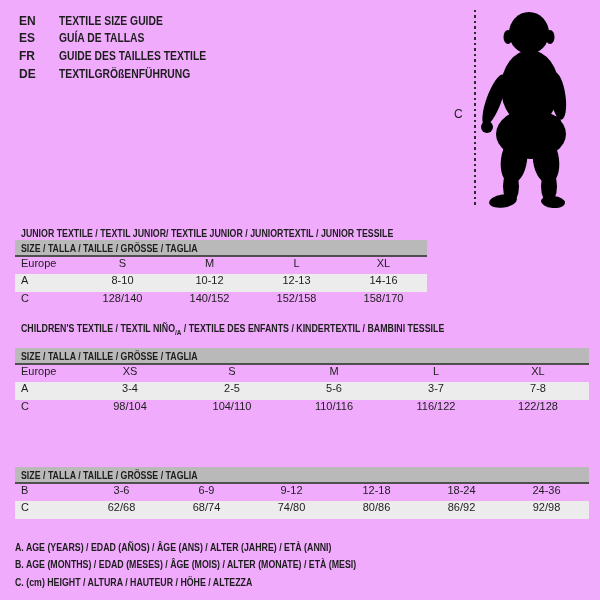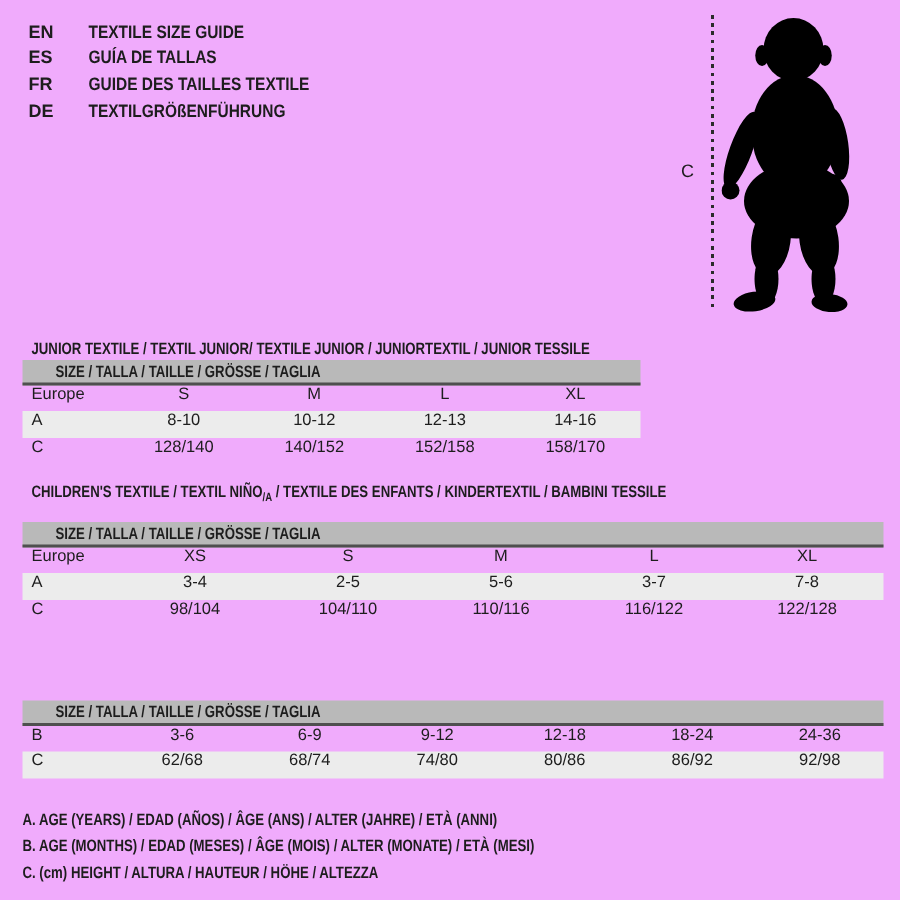--- a/index.html
+++ b/index.html
@@ -27,21 +27,21 @@
 
   
   .sec-title{position:absolute;left:21px;font-size:11px;font-weight:bold;line-height:17px;}
   .sec-title sub{font-size:8px;}
 
   
   .tbl{position:absolute;left:15px;font-size:11px;}
   .tbl .bar{
     height:15px;background:var(--header-bar,#b9b9b9);
     border-bottom:2px solid var(--bar-border,#4f4f4f);
-    display:flex;align-items:center;padding-left:22px;font-weight:bold;
+    display:flex;align-items:center;padding-left:6px;font-weight:bold;
   }
   .row{display:flex;height:17.3px;align-items:flex-start;}
   .row.shaded{background:var(--shaded-row,#ececec);}
   .row .lbl{width:64px;padding-left:6px;box-sizing:border-box;}
   .row .cell{flex:1;text-align:center;}
   .w1{width:412px;}
   .w2{width:574px;}
 
   
   .footnotes{position:absolute;left:15px;top:536px;font-size:11px;font-weight:bold;}

